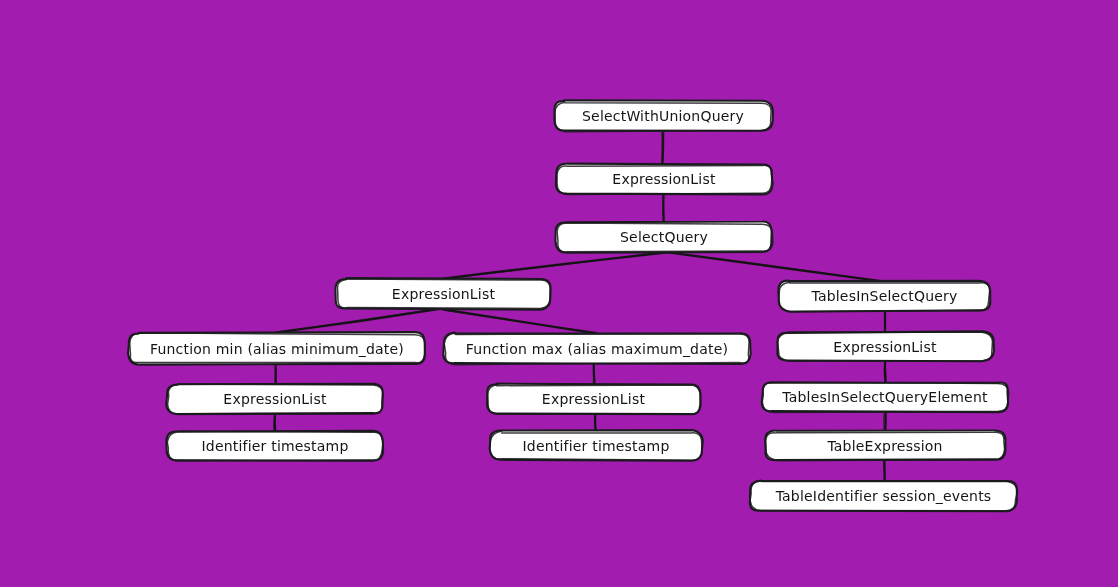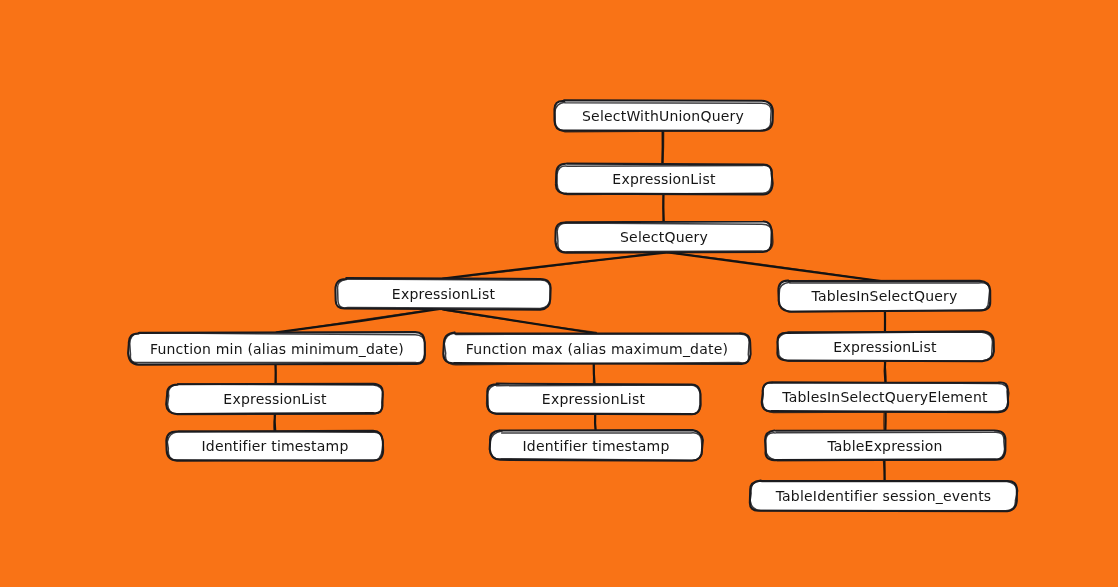--- a/index.html
+++ b/index.html
@@ -10,21 +10,21 @@
   body {
     width: 1118px;
     height: 587px;
     overflow: hidden;
     font-family: "DejaVu Sans", sans-serif;
   }
   #diagram-root {
     position: relative;
     width: 1118px;
     height: 587px;
-    background: #f97316;
+    background: #a21caf;
   }
   svg#tree-svg {
     display: block;
     width: 1118px;
     height: 587px;
   }
   .node-box {
     fill: #ffffff;
     stroke: #1b1b1f;
     stroke-width: 2.1;

